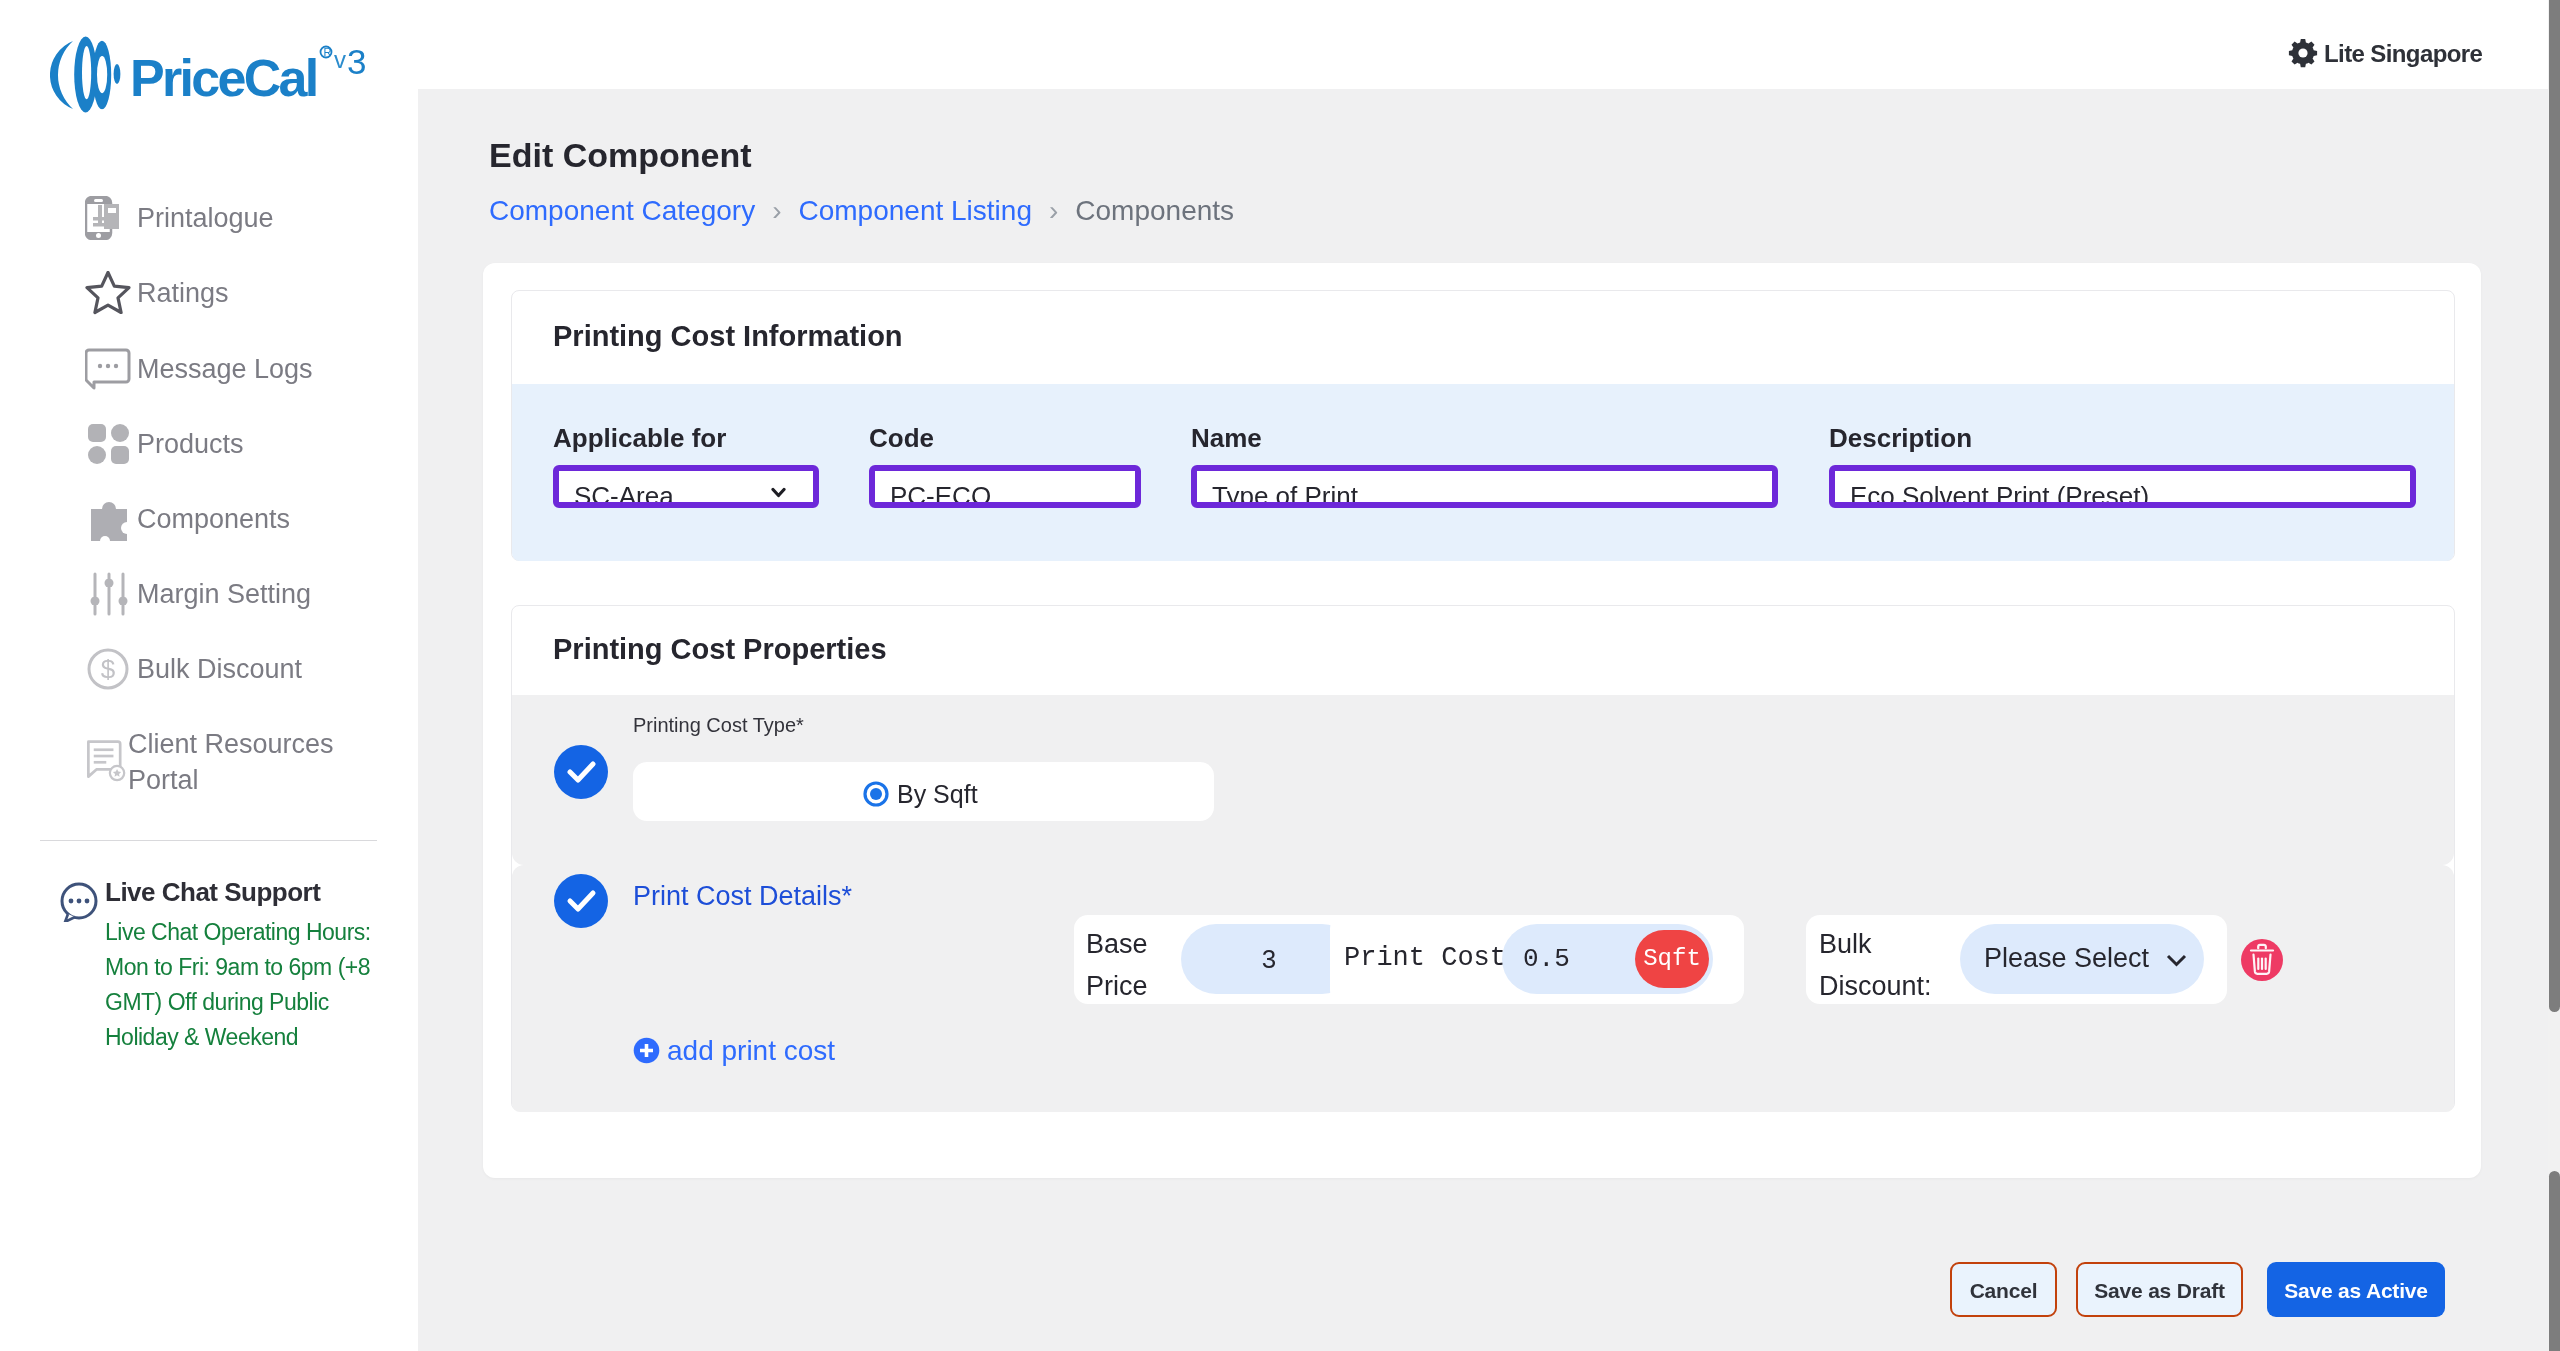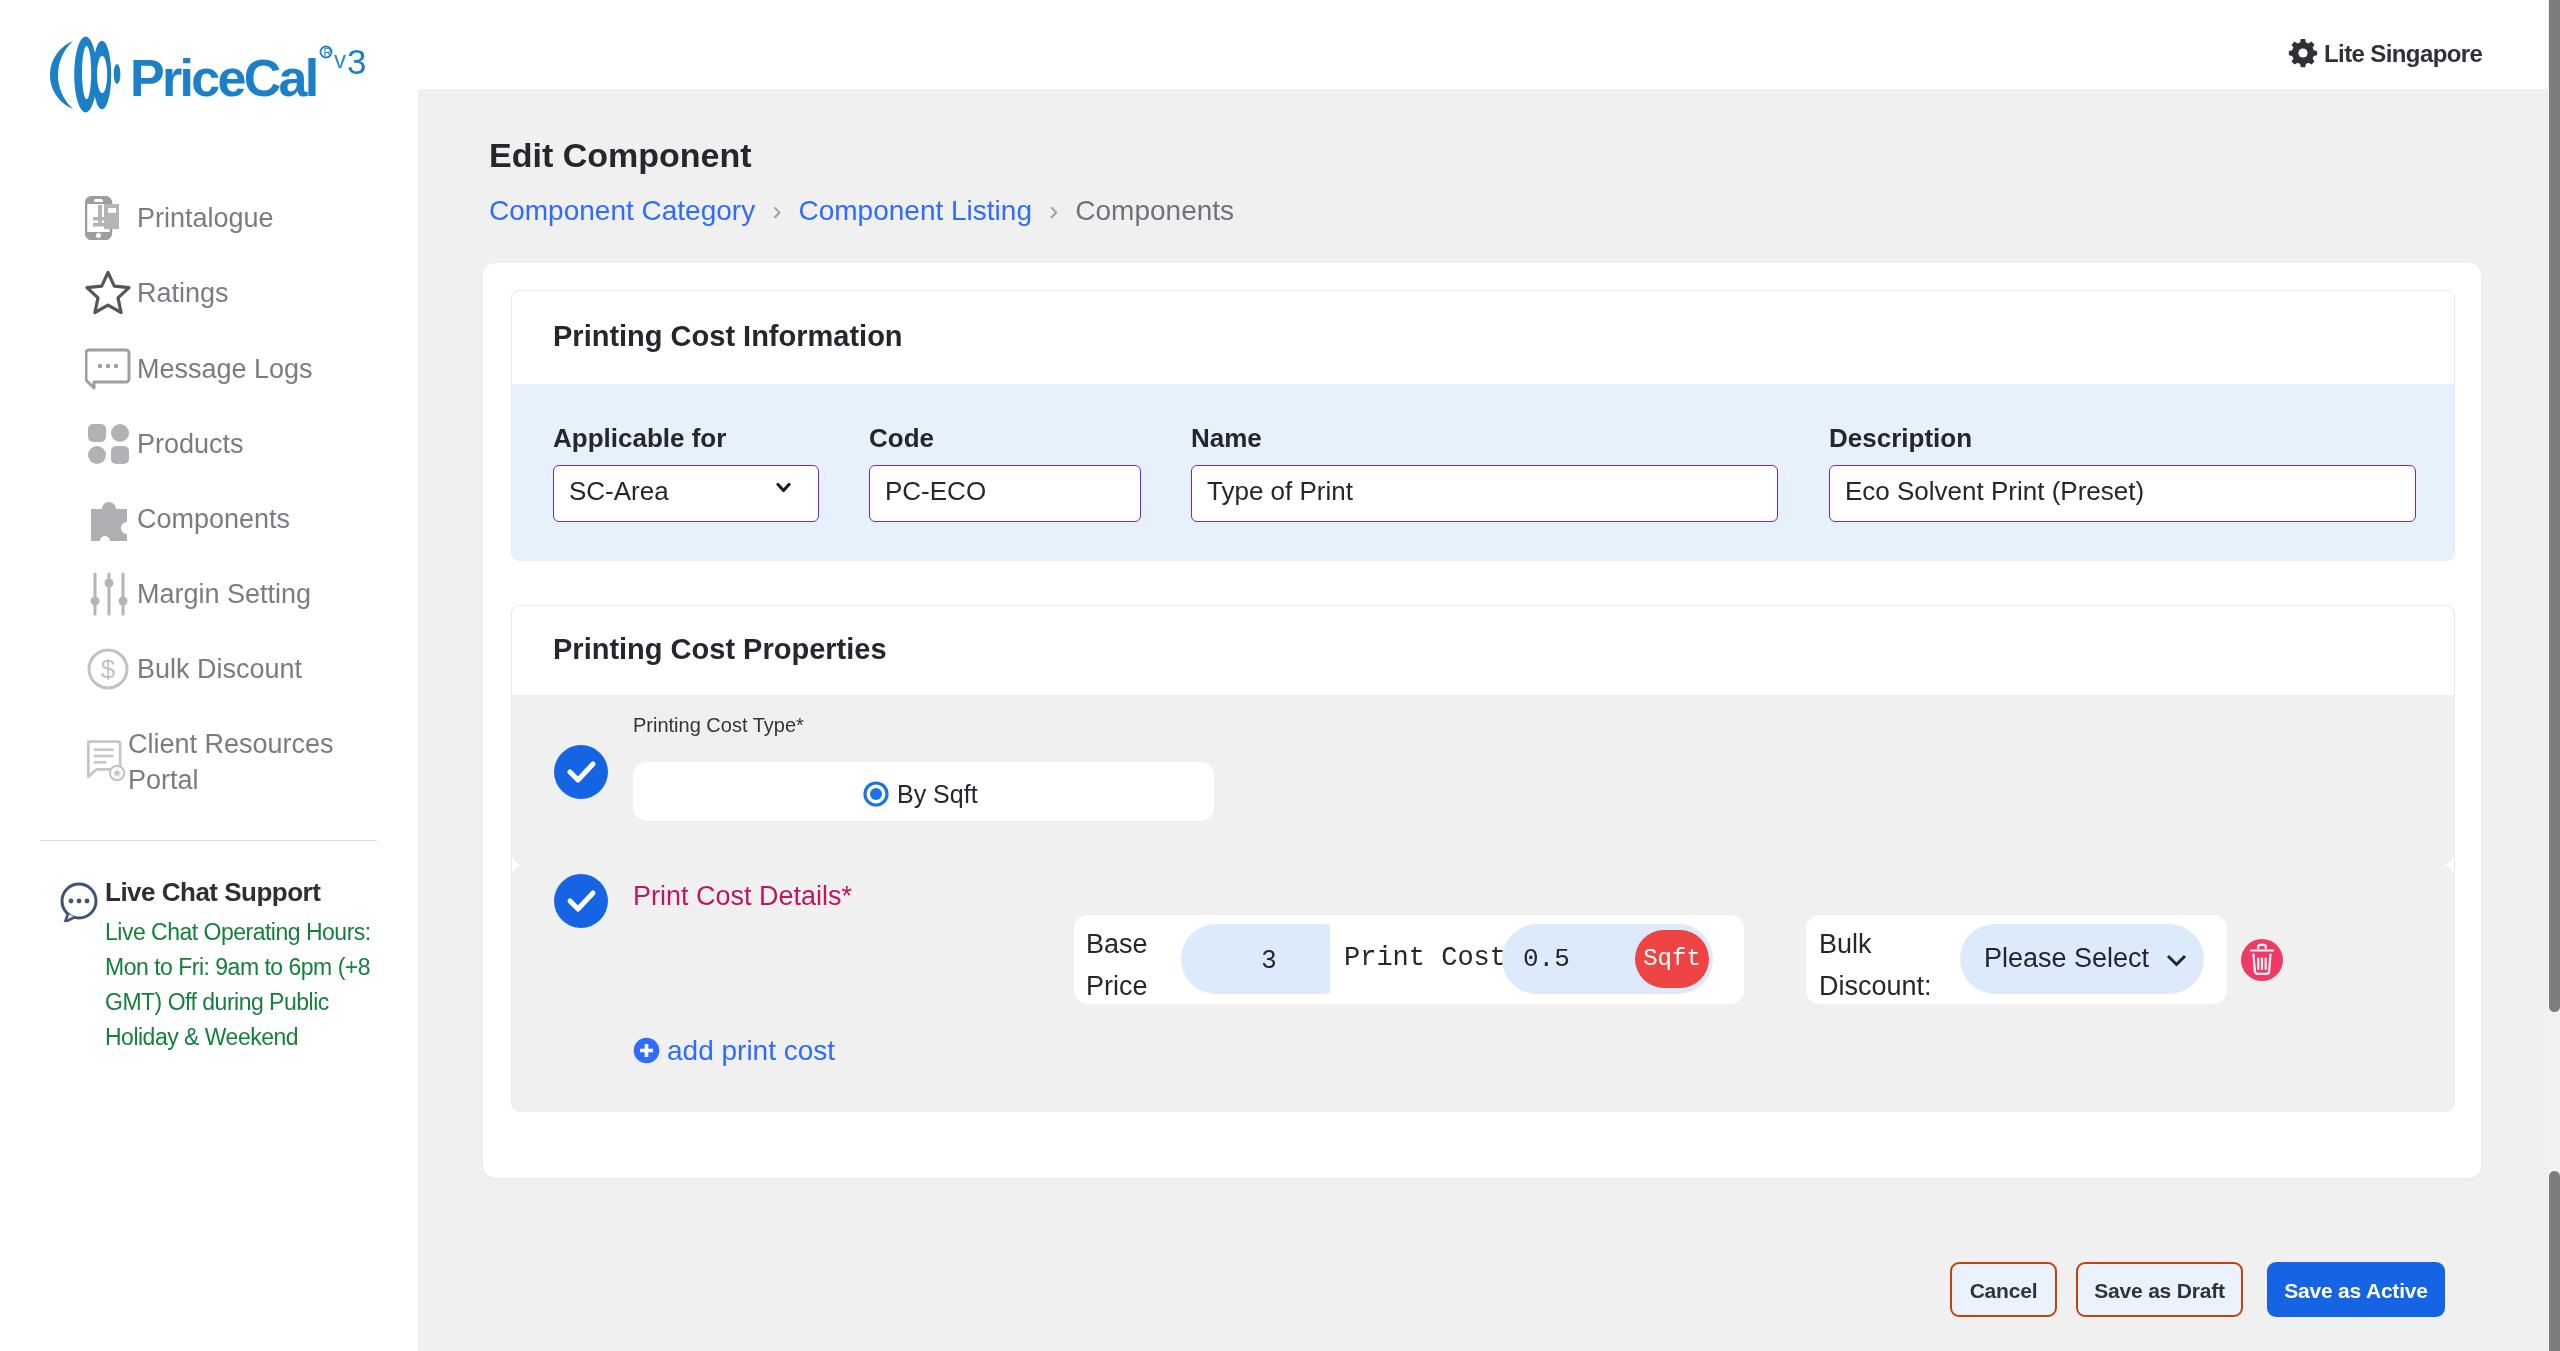--- a/index.html
+++ b/index.html
@@ -13,21 +13,21 @@
   .menu-item .lbl { position:absolute; left:52px; top:50%; transform:translateY(-50%); white-space:nowrap; }
   
   #h1 { left:489px; top:136px; font-size:34px; font-weight:bold; color:#26262e; }
   #crumb { left:489px; top:195px; font-size:28px; color:#6d737d; }
   #crumb a { color:#2e6bfe; text-decoration:none; }
   #card { left:483px; top:263px; width:1998px; height:915px; background:#ffffff; border-radius:12px; box-shadow:0 1px 3px rgba(0,0,0,0.04); }
   .subcard { position:absolute; left:28px; width:1944px; background:#fff; border:1px solid #e9e9ec; border-radius:8px; }
   .sec-h { position:absolute; left:41px; font-size:29px; font-weight:bold; color:#26262e; }
   #bluerow { position:absolute; left:0px; top:93px; width:1942px; height:177px; background:#e7f1fc; border-radius:0 0 8px 8px; }
   .flabel { position:absolute; top:39px; font-size:26px; font-weight:bold; color:#26262e; white-space:nowrap; }
-  .input { position:absolute; top:81px; height:57px; background:#fff; border:1px solid #6d28d9; border-radius:6px; font-size:26px; color:#26262e; line-height:50px; padding-left:15px; white-space:nowrap; overflow:hidden; }
+  .input { position:absolute; top:81px; height:43px; background:#fff; border:6px solid #6d28d9; border-radius:6px; font-size:26px; color:#26262e; line-height:50px; padding-left:15px; white-space:nowrap; overflow:hidden; }
   .grayband { position:absolute; left:0; width:1942px; background:#f0f0f1; }
   .chk { position:absolute; width:54px; height:54px; border-radius:50%; background:#1464e4; }
   .pill { position:absolute; background:#ddeafc; border-radius:999px; }
   .wbox { position:absolute; background:#fff; border-radius:14px; }
   .btn { position:absolute; top:1262px; height:55px; border-radius:9px; font-size:21px; font-weight:bold; color:#30333b; text-align:center; white-space:nowrap; letter-spacing:-0.2px; }
   .btn.lite { background:#eaf3fd; border:2px solid #c2410c; }
 </style>
 </head>
 <body>
 <div id="mainbg" class="abs"></div>
@@ -204,21 +204,21 @@
         <span style="position:absolute; left:264px; top:18px; font-size:25px; color:#26262e;">By Sqft</span>
       </div>
     </div>
 
     <div class="grayband" style="top:259px; height:247px; border-radius:12px 12px 8px 8px;">
       <div class="chk" style="left:42px; top:9px;">
         <svg width="54" height="54" viewBox="0 0 54 54">
             <path d="M16 27 l8 8 L39 19" fill="none" stroke="#fff" stroke-width="5" stroke-linecap="round" stroke-linejoin="round"></path>
           </svg>
       </div>
-      <div style="position:absolute; left:121px; top:16px; font-size:27px; color:#be185d;">Print Cost Details*</div>
+      <div style="position:absolute; left:121px; top:16px; font-size:27px; color:#1d4ed8;">Print Cost Details*</div>
 
 
       <div class="wbox" style="left:562px; top:50px; width:291px; height:89px;">
         <div style="position:absolute; left:12px; top:8px; font-size:27px; color:#26262e; line-height:42px;">Base<br>Price</div>
         <div class="pill" style="left:107px; top:9px; width:176px; height:70px;">
           <span style="position:absolute; left:0; top:20px; width:100%; text-align:center; font-size:26px; color:#26262e;">3</span>
         </div>
       </div>
 
       <div class="wbox" style="left:818px; top:50px; width:414px; height:89px;font-family:Liberation Mono, monospace;">

